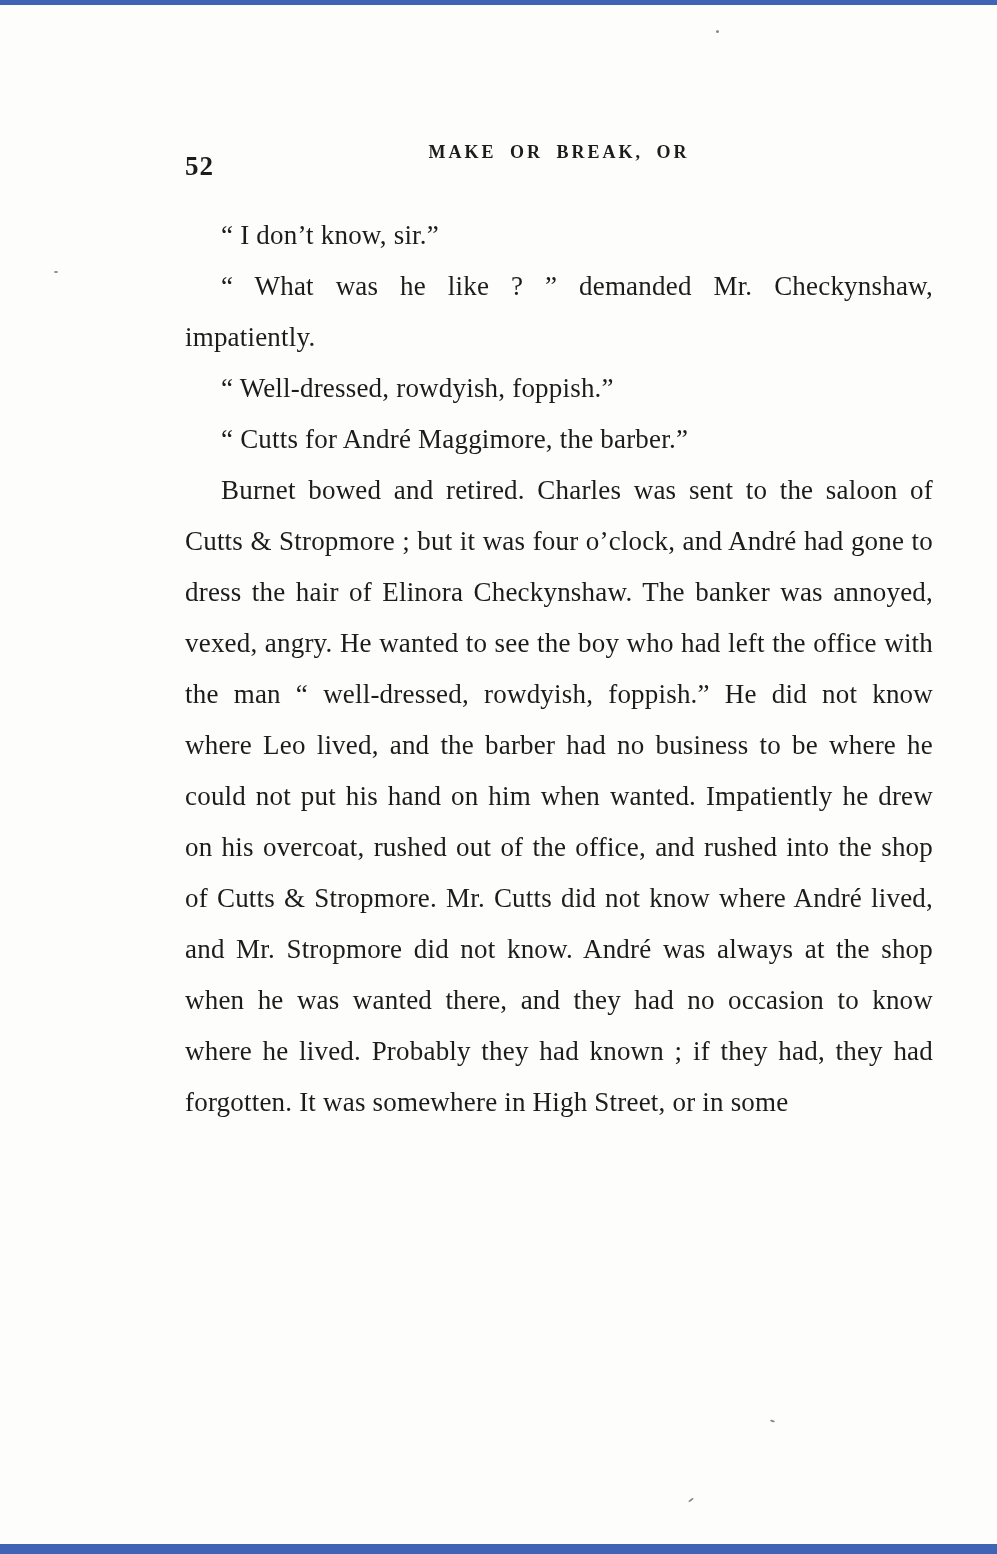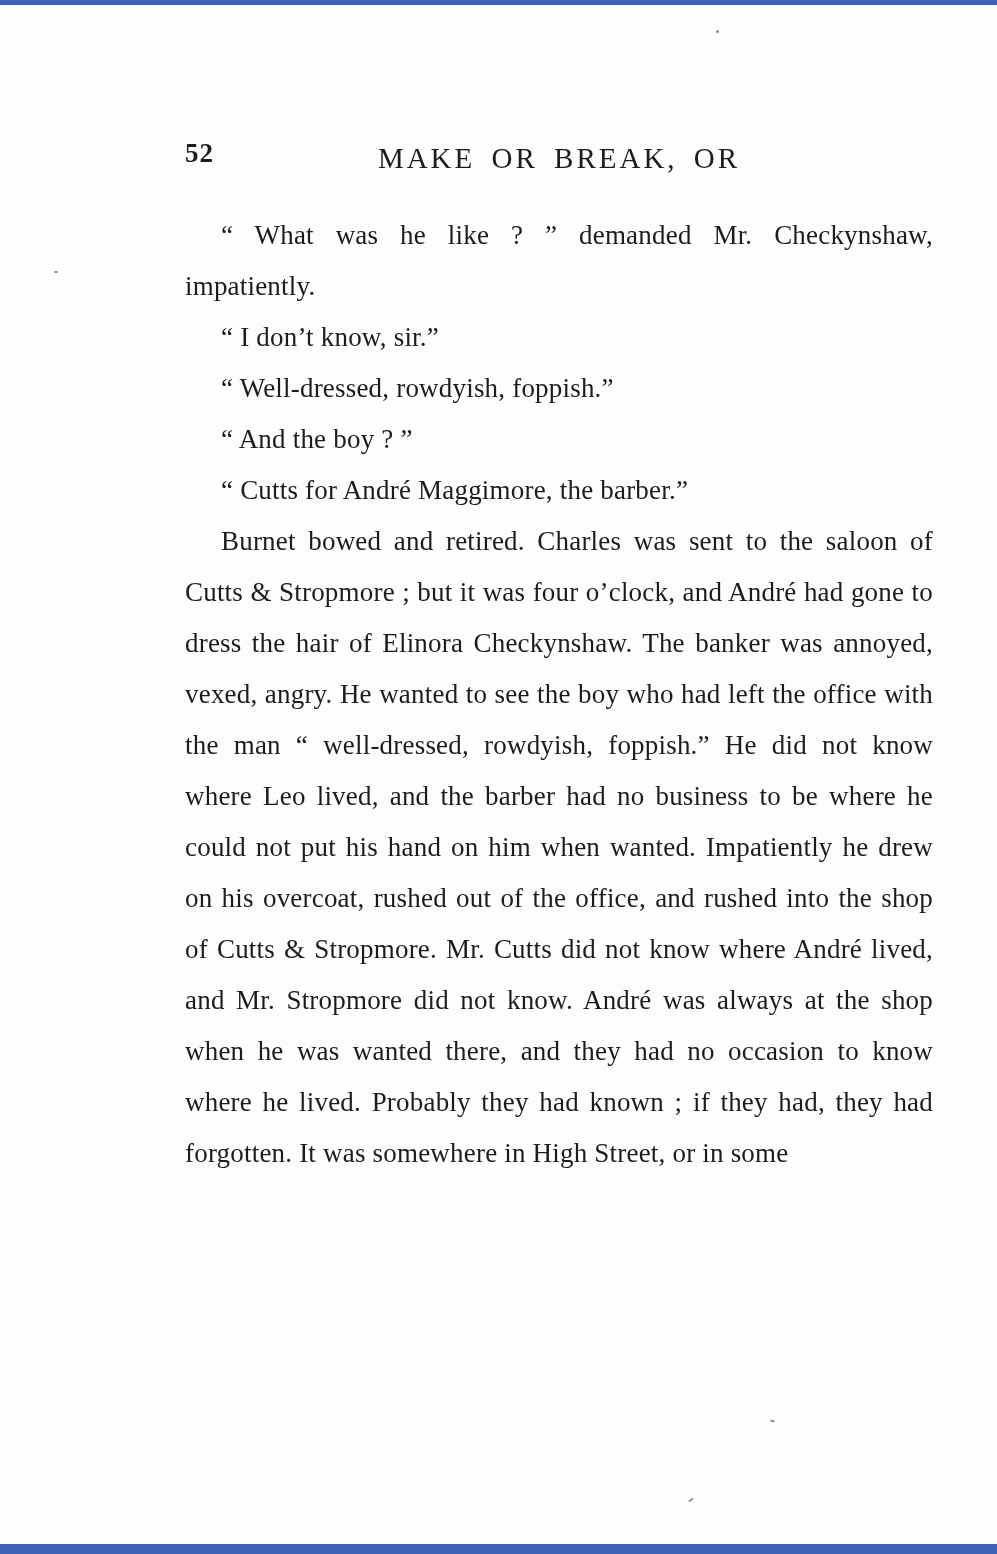--- a/index.html
+++ b/index.html
@@ -31,33 +31,33 @@
     width: 748px;
   }
   .running-head {
     position: relative;
     height: 40px;
     margin-bottom: 32px;
   }
   .page-number {
     position: absolute;
     left: 0;
-    top: 0;
+    top: 13px;
     font-size: 27px;
     font-weight: bold;
     letter-spacing: 1px;
   }
   .running-title {
     position: absolute;
     left: 0;
     right: 0;
     top: 4px;
     text-align: center;
-    font-size: 29px;
-    font-weight: normal;
+    font-size: 18px;
+    font-weight: bold;
     letter-spacing: 3px;
     word-spacing: 6px;
   }
   .body-text p {
     margin: 0;
     font-size: 27px;
     line-height: 51px;
     text-align: justify;
     text-indent: 36px;
     font-weight: 500;
@@ -86,24 +86,23 @@
   <div class="speck s4"></div>
 
   <div class="text-block">
 
     <div class="running-head">
       <span class="page-number">52</span>
       <span class="running-title">MAKE OR BREAK, OR</span>
     </div>
 
     <div class="body-text">
+      <p>“ I don’t know, sir.”</p>
       <p>“ What was he like ? ” demanded Mr. Checkynshaw, impatiently.</p>
-      <p>“ I don’t know, sir.”</p>
       <p>“ Well-dressed, rowdyish, foppish.”</p>
-      <p>“ And the boy ? ”</p>
       <p>“ Cutts for André Maggimore, the barber.”</p>
       <p>Burnet bowed and retired.  Charles was sent to the saloon of Cutts &amp; Stropmore ; but it was four o’clock, and André had gone to dress the hair of Elinora Checkynshaw.  The banker was annoyed, vexed, angry.  He wanted to see the boy who had left the office with the man “ well-dressed, rowdyish, foppish.”  He did not know where Leo lived, and the barber had no business to be where he could not put his hand on him when wanted.  Impatiently he drew on his overcoat, rushed out of the office, and rushed into the shop of Cutts &amp; Stropmore.  Mr. Cutts did not know where André lived, and Mr. Stropmore did not know.  André was always at the shop when he was wanted there, and they had no occasion to know where he lived.  Probably they had known ; if they had, they had forgotten.  It was somewhere in High Street, or in some</p>
     </div>
 
   </div>
 
   <div class="scan-edge bottom" style="background: rgb(63, 99, 181);"></div>
 
 </div>
 

